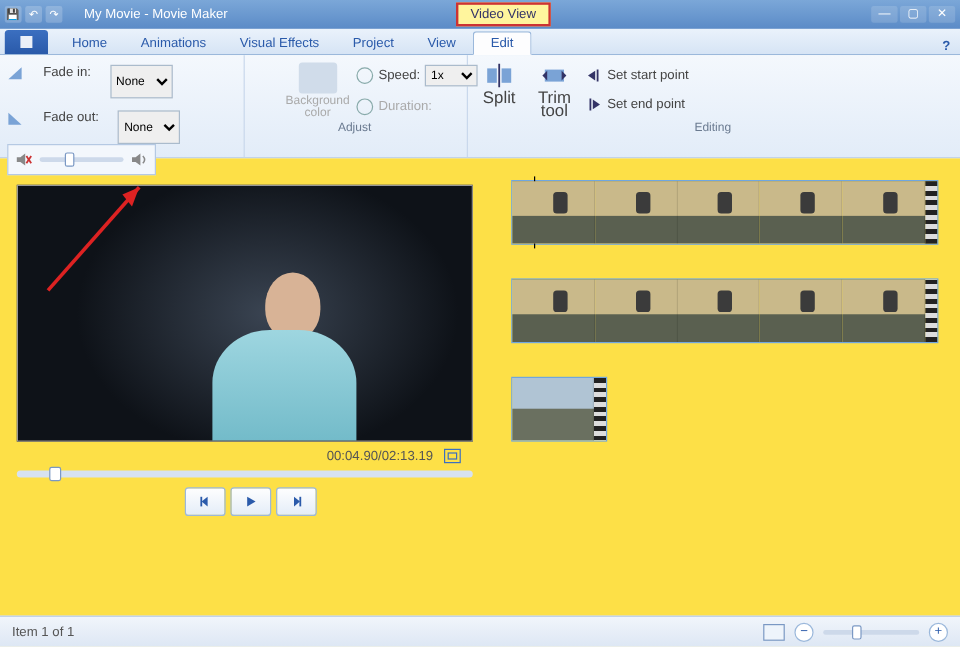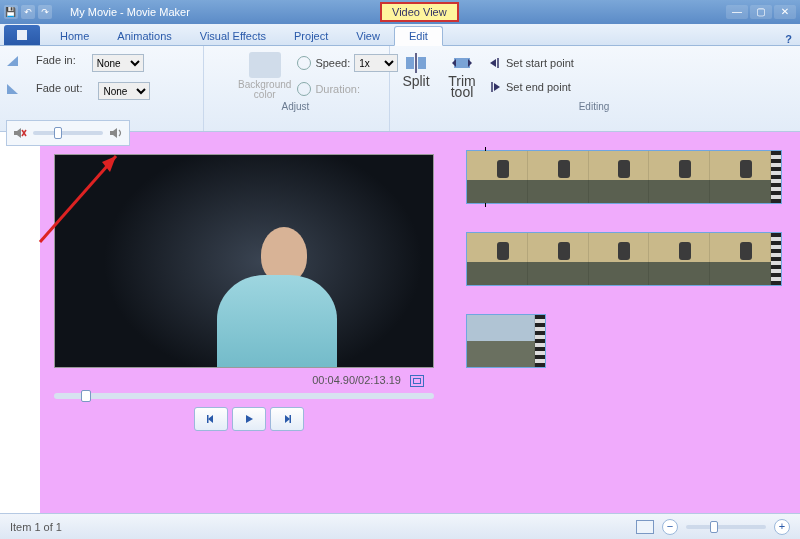--- a/index.html
+++ b/index.html
@@ -28,21 +28,21 @@
 .rgroup .glabel { text-align: center; font-size: 10px; color: #6a7a90; margin-top: auto; padding-bottom: 19px; }
 .rcontent { display: flex; align-items: flex-start; gap: 6px; flex: 1; }
 
 .video-volume { width: 44px; text-align: center; border: 2px solid #c33; padding: 2px; position: relative; }
 .video-volume .iconwrap { width: 30px; height: 30px; margin: 0 auto; background: radial-gradient(circle at 40% 40%, #fff, #c9d4e2); border-radius: 50%; border: 1px solid #a3b4cc; }
 .video-volume .lbl { font-size: 10px; line-height: 11px; margin-top: 2px; }
 
 .fade-rows { display:flex; flex-direction:column; gap:10px; padding-top:6px; }
 .fade-row { display: flex; gap: 16px; }
 .fade-row .fadeicon { width:14px; height:14px; }
-.fade-row select { font-size: 10px; border: 1px solid #abc; height: 18px; width: 52px; }
+.fade-row select { font-size: 10px; border: 1px solid #abc; height: 28px; width: 52px; }
 
 .bgcolor { text-align: center; width: 54px; color: #aaa; padding-top:4px;margin-left:28px;}
 .bgcolor .swatch { width: 32px; height: 26px; background: #d0dcea; margin: 0 auto 2px; border-radius: 3px; }
 
 .speed-rows { display:flex; flex-direction:column; gap:10px; padding-top:6px; }
 .speed-row { display: flex; align-items: center; gap: 4px; }
 .speed-row .spicon { width:14px; height:14px; border:1px solid #8aa; border-radius:50%; display:inline-block;}
 .speed-row select { font-size: 10px; border: 1px solid #abc; height: 18px; width: 44px; }
 .speed-row .dimmed { color:#aaa; }
 
@@ -56,21 +56,21 @@
 
 
 .vol-popout { position: absolute; left: 6px; top: 120px; width: 124px; height: 26px; background: #f3f7fc; border: 1px solid #b5c9e3; display: flex; align-items: center; padding: 0 6px; gap: 6px; z-index: 10; }
 .vol-popout .track { flex:1; height:4px; background:#cdd9ea; border-radius:2px; position:relative;}
 .vol-popout .thumb { position:absolute; top:-4px; left:30%; width:8px; height:12px; background:#fff; border:1px solid #7a98c4; border-radius:2px;}
 
 
 .redarrow { position:absolute; left:30px; top:142px; z-index:11; pointer-events:none;}
 
 
-.main { position: absolute; top: 132px; bottom: 26px; left: 0; right: 0; display: flex; background: #f0abfc; margin-left: 40px; }
+.main { position: absolute; top: 132px; bottom: 26px; left: 0; right: 0; display: flex; background: #fde047; }
 .preview { flex: 0 0 414px; padding: 22px 10px 10px 14px; display:flex; flex-direction:column; }
 .preview .frame { width: 380px; height: 214px; background: #0a0a0d; border: 1px solid #999; position: relative; overflow:hidden;}
 .frame .scene { position:absolute; inset:0; background: radial-gradient(ellipse 60% 80% at 55% 50%, #3a4452 0%, #0e1218 70%); }
 .frame .person { position:absolute; left:44%; top:34%; width:130px; height:150px; }
 .frame .face { width:46px; height:56px; background:#d8b396; border-radius:50% 50% 45% 45%; position:absolute; top:0; left:40px;}
 .frame .hair { width:58px; height:64px; background:#6b4a2f; border-radius:50% 50% 40% 40%; position:absolute; top:-6px; left:34px; z-index:-1;}
 .frame .dress { width:120px; height:110px; background: linear-gradient(#9ed6e0,#6bb6c5); border-radius:40% 40% 10% 10%; position:absolute; top:48px; left:-4px;}
 
 .timecode { text-align: right; font-size: 11px; color: #555; margin: 6px 20px 2px 0; }
 .timecode .fsicon { display:inline-block; width:14px; height:12px; border:1.5px solid #3b6fc0; margin-left:6px; vertical-align:middle; position:relative;}

